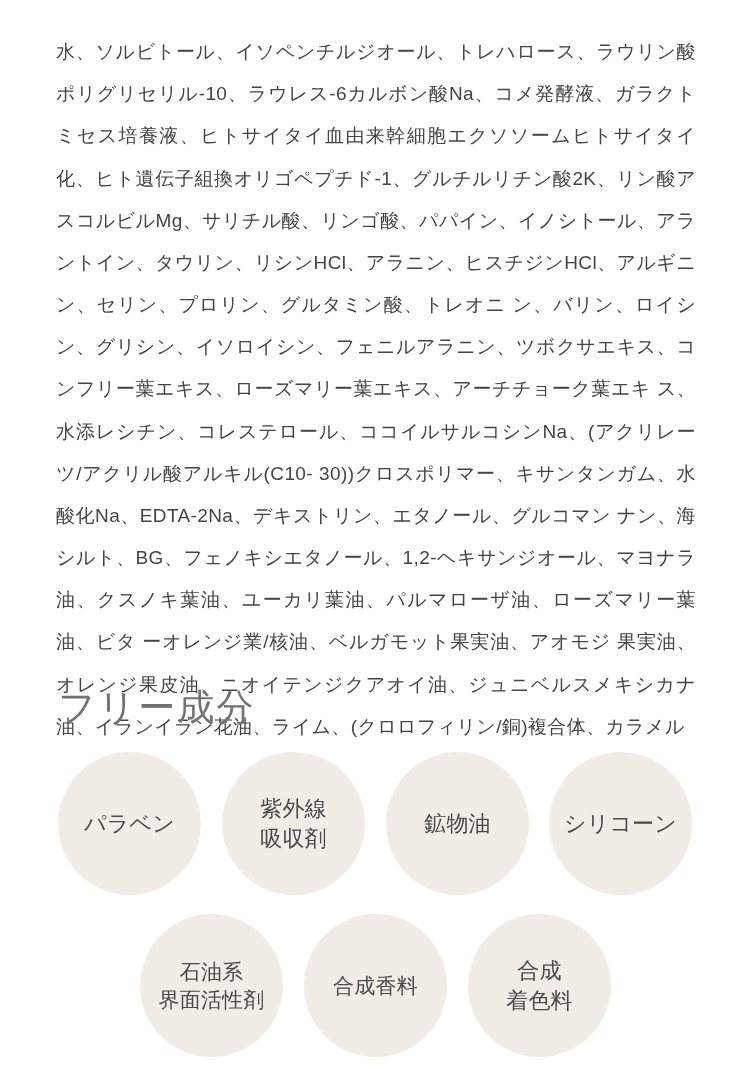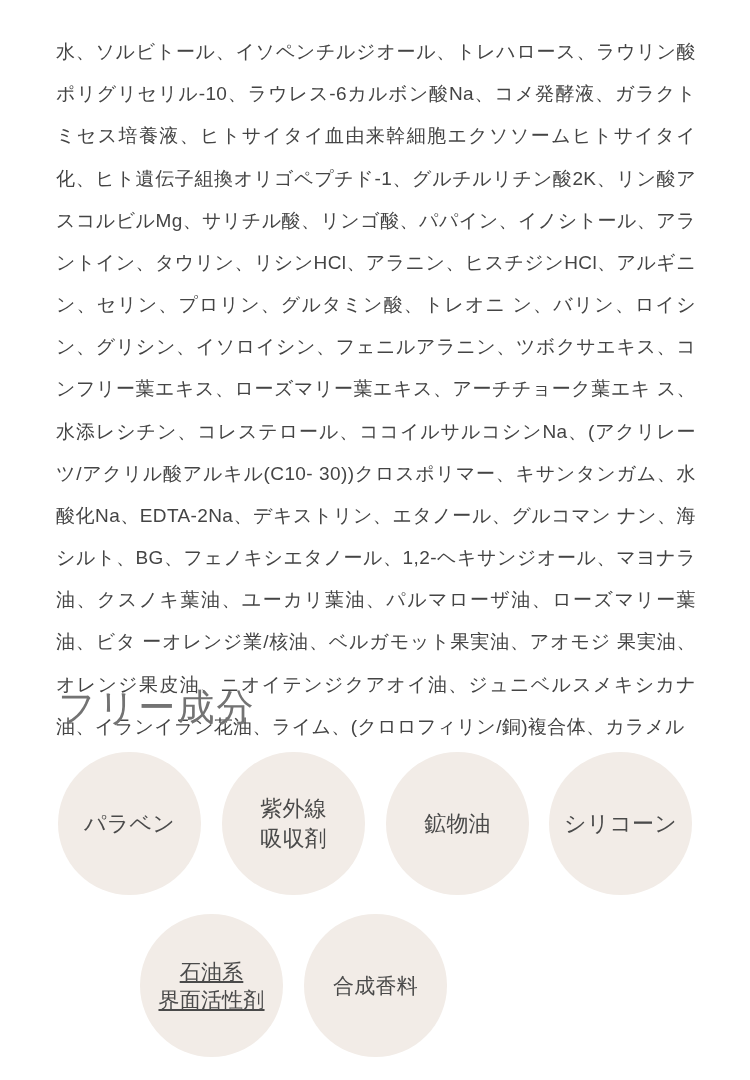--- a/index.html
+++ b/index.html
@@ -78,21 +78,21 @@
     padding: 4px;
   }
   .circle.small-text { font-size: 21px; }
 
   
   .c0 { width: 143px; height: 143px; left: 58px;  top: 0px; }
   .c1 { width: 143px; height: 143px; left: 222px; top: 0px; justify-content: center; }
   .c2 { width: 143px; height: 143px; left: 386px; top: 0px; }
   .c3 { width: 143px; height: 143px; left: 549px; top: 0px; }
   
-  .c4 { width: 143px; height: 143px; left: 140px; top: 162px; text-decoration: underline; }
+  .c4 { width: 143px; height: 143px; left: 140px; top: 162px; }
   .c5 { width: 143px; height: 143px; left: 304px; top: 162px; }
   .c6 { width: 143px; height: 143px; left: 468px; top: 162px; }
 
   .circle-label {
     display: block;
     white-space: pre-line;
   }
 </style>
 </head>
 <body>
@@ -119,15 +119,19 @@
     <div class="circle c2">
       <span class="circle-label">鉱物油</span>
     </div>
     <div class="circle c4 small-text">
       <span class="circle-label">石油系
 界面活性剤</span>
     </div>
     <div class="circle c5 small-text">
       <span class="circle-label">合成香料</span>
     </div>
+    <div class="circle c6">
+      <span class="circle-label">合成
+着色料</span>
+    </div>
   </div>
 
 </div>
 
 </body></html>

